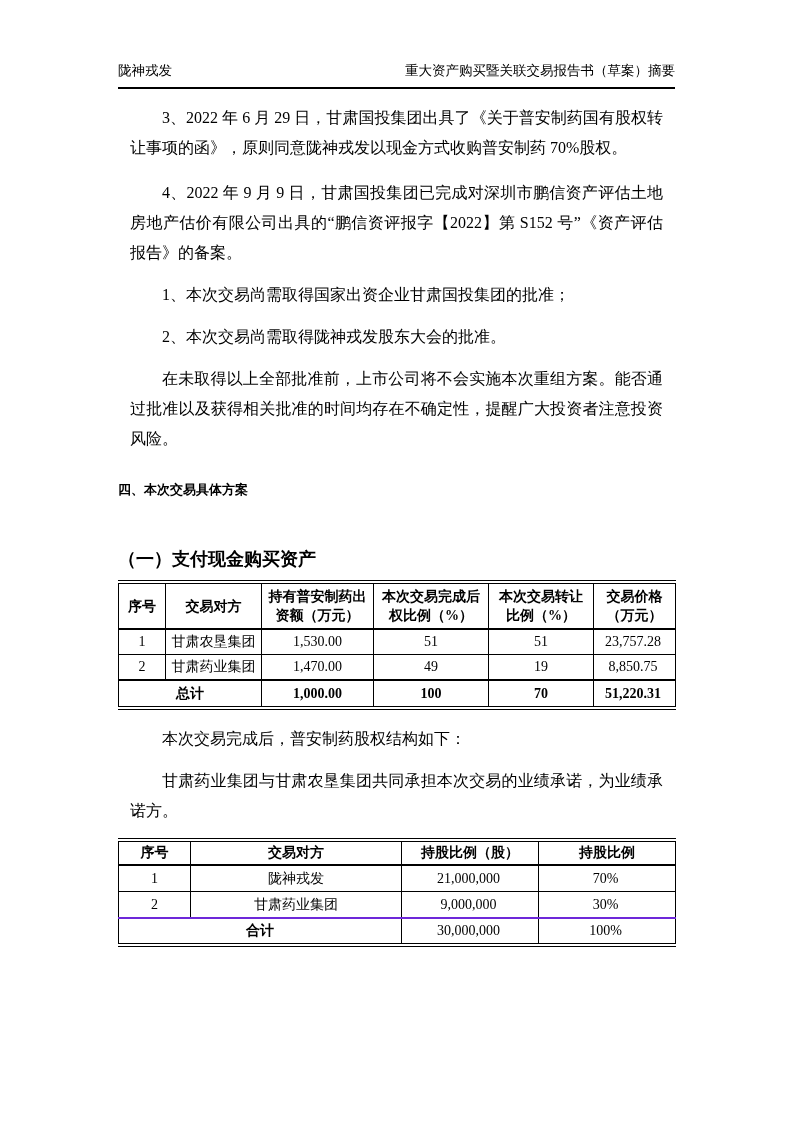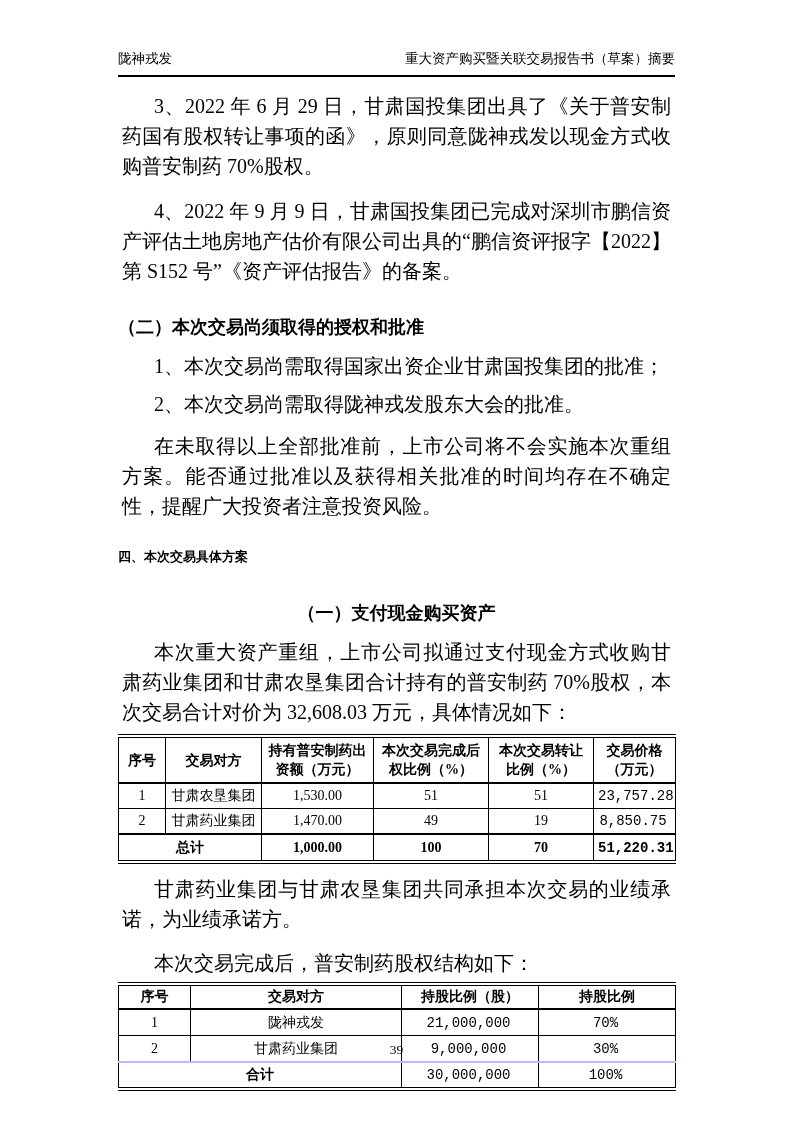--- a/index.html
+++ b/index.html
@@ -4,49 +4,49 @@
 <style>
   html, body { margin: 0; padding: 0; }
   body {
     width: 793px; height: 1122px;
     background: #ffffff; color: #000000;
     font-family: "Liberation Serif", "DejaVu Serif", serif;
     position: relative; overflow: hidden;
   }
   .page {
     position: absolute; inset: 0;
-    padding: 0 118px; box-sizing: border-box;
+    padding: 12px 118px; box-sizing: border-box;
   }
   .header {
     margin-top: 50px;
     display: flex; justify-content: space-between; align-items: flex-end;
     font-size: 13.5px; line-height: 18px;
     padding-bottom: 7px; border-bottom: 2px solid #000;
   }
   .body-para {
-    font-size: 20px; line-height: 30px;
+    font-size: 16px; line-height: 30px;
     text-align: justify; text-indent: 32px;
-    margin: 4px;
+    margin: 12px;
   }
   .p3 { margin-top: 14px; }
   .p4 { margin-top: 15px; }
   .h-sub {
     font-family: "Liberation Sans", "DejaVu Sans", sans-serif;
     font-weight: bold; font-size: 18px; line-height: 28px;
     margin: 27px 0 0 0;
   }
   .h-main {
     font-family: "Liberation Sans", "DejaVu Sans", sans-serif;
     font-weight: bold; font-size: 13px; line-height: 30px;
     margin: 21px 0 0 0;
   }
   .item1 { margin-top: 10px; }
   .item2 { margin-top: 8px; }
   .risk  { margin-top: 12px; }
-  .h41   { margin-top: 27px; text-align: center; }
+  .h41   { margin-top: 40px; }
   .deal  { margin-top: 10px; }
   .promise   { margin-top: 10px; }
   .structure { margin-top: 14px; }
 
   table.doc-table {
     width: 100%; border-collapse: collapse; table-layout: fixed;
     border-top: 4px double #000; border-bottom: 4px double #000;
     font-size: 14px;
   }
   .doc-table th, .doc-table td {
@@ -55,58 +55,56 @@
     padding: 2px 4px; overflow: hidden;
   }
   .t1 { margin-top: 7px; }
   .t1 thead th {
     height: 40px; line-height: 19px;
     white-space: pre-line; font-weight: bold;
     border-bottom: 2px solid #000;
   }
   .t1 tbody td { height: 20px; }
   .t1 tr.total td { font-weight: bold; border-top: 2px solid #000; height: 21px; }
-  .cell-right { text-align: right; padding-right: 7px !important; font-family: Liberation Mono, monospace; }
+  .cell-right { text-align: right; padding-right: 7px !important; }
   .t2 { margin-top: 2px; }
   .t2 thead th {
     height: 18px; font-weight: bold; line-height: 18px;
     border-bottom: 2px solid #000;
   }
   .t2 tbody td { height: 21px; }
-  .t2 tr.total td { border-top: 2px solid #c4b5fd; height: 20px; }
+  .t2 tr.total td { border-top: 2px solid #6d28d9; height: 20px; }
   .t2 tr.total td:first-child { font-weight: bold; }
   .footer {
     position: absolute; left: 0; right: 0; top: 1042px;
     text-align: center; font-size: 13.5px;
   }
 </style>
 </head>
 <body>
 
 <div class="page">
 
   <div class="header">
     <span>陇神戎发</span>
     <span>重大资产购买暨关联交易报告书（草案）摘要</span>
   </div>
 
   <p class="body-para p3">3、2022 年 6 月 29 日，甘肃国投集团出具了《关于普安制药国有股权转让事项的函》，原则同意陇神戎发以现金方式收购普安制药 70%股权。</p>
   <p class="body-para p4">4、2022 年 9 月 9 日，甘肃国投集团已完成对深圳市鹏信资产评估土地房地产估价有限公司出具的“鹏信资评报字【2022】第 S152 号”《资产评估报告》的备案。</p>
 
-  <h3 class="h-sub">（二）本次交易尚须取得的授权和批准</h3>
 
   <p class="body-para item1">1、本次交易尚需取得国家出资企业甘肃国投集团的批准；</p>
   <p class="body-para item2">2、本次交易尚需取得陇神戎发股东大会的批准。</p>
 
   <p class="body-para risk">在未取得以上全部批准前，上市公司将不会实施本次重组方案。能否通过批准以及获得相关批准的时间均存在不确定性，提醒广大投资者注意投资风险。</p>
 
   <h2 class="h-main">四、本次交易具体方案</h2>
   <h3 class="h-sub h41">（一）支付现金购买资产</h3>
 
-  <p class="body-para deal">本次重大资产重组，上市公司拟通过支付现金方式收购甘肃药业集团和甘肃农垦集团合计持有的普安制药 70%股权，本次交易合计对价为 32,608.03 万元，具体情况如下：</p>
 
   <table class="doc-table t1">
     <colgroup>
       <col style="width:47px">
         <col style="width:96px">
         <col style="width:112px">
       <col style="width:115px">
         <col style="width:105px">
         <col style="width:82px">
     </colgroup>
@@ -144,22 +142,22 @@
       <tr class="total">
         <td colspan="2">总计</td>
         <td>1,000.00</td>
         <td>100</td>
         <td>70</td>
         <td class="cell-right">51,220.31</td>
       </tr>
     </tbody>
   </table>
 
+  <p class="body-para structure">本次交易完成后，普安制药股权结构如下：</p>
   <p class="body-para promise">甘肃药业集团与甘肃农垦集团共同承担本次交易的业绩承诺，为业绩承诺方。</p>
-  <p class="body-para structure">本次交易完成后，普安制药股权结构如下：</p>
 
   <table class="doc-table t2">
     <colgroup>
       <col style="width:72px">
         <col style="width:211px">
         <col style="width:137px">
         <col style="width:137px">
     </colgroup>
     <thead>
       <tr>
@@ -183,15 +181,14 @@
         <td class="cell-right">30%</td>
       </tr>
       <tr class="total">
         <td colspan="2">合计</td>
         <td class="cell-right">30,000,000</td>
         <td class="cell-right">100%</td>
       </tr>
     </tbody>
   </table>
 
-  <div class="footer">39</div>
 
 </div>
 
 </body></html>

